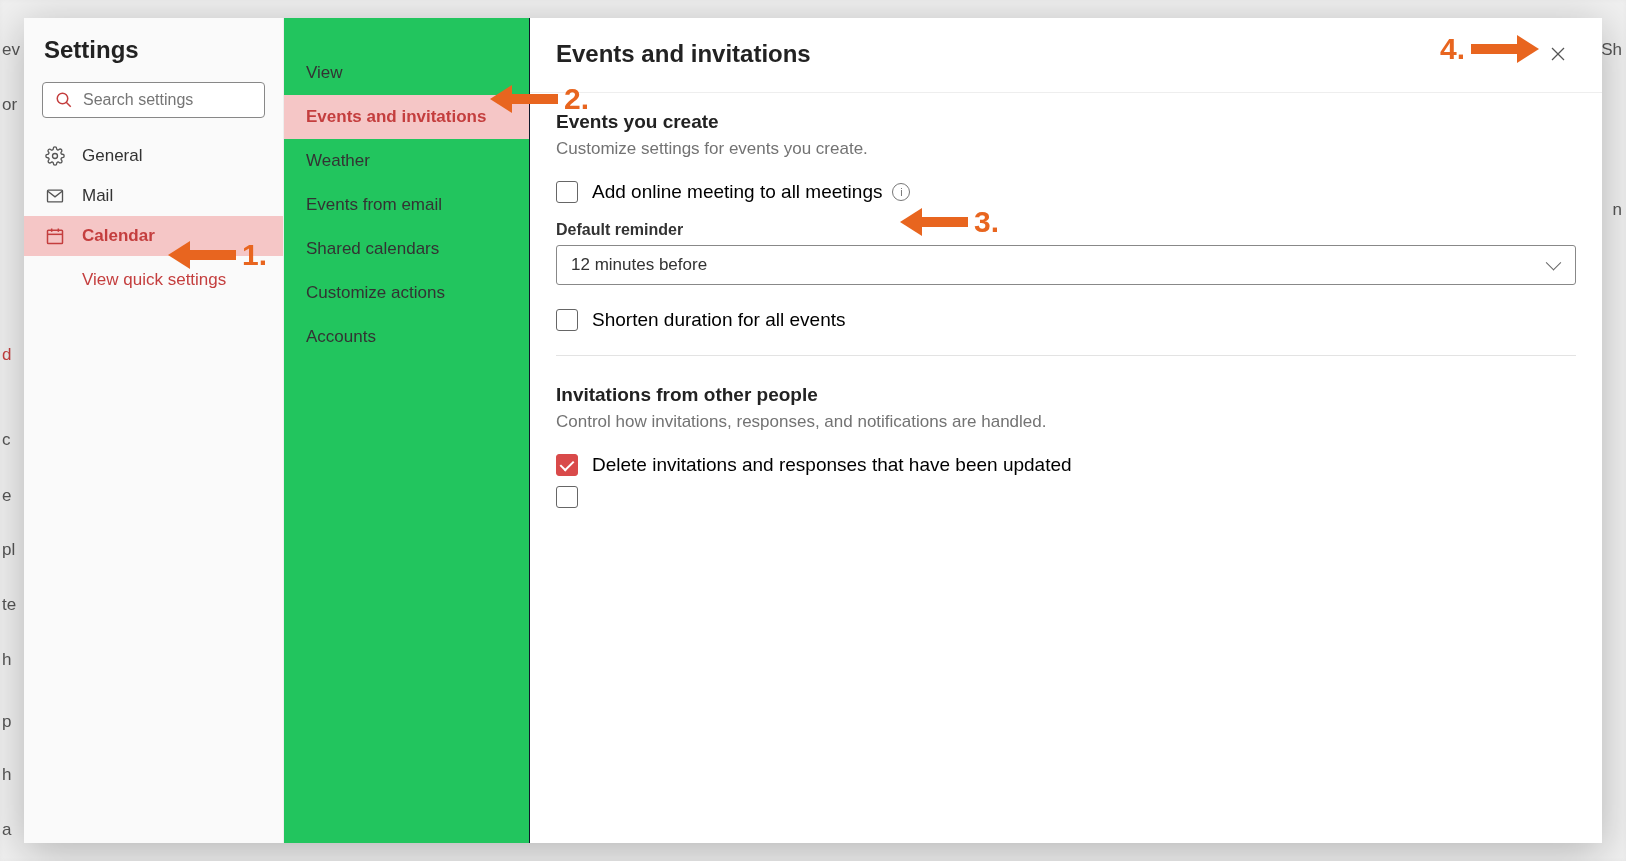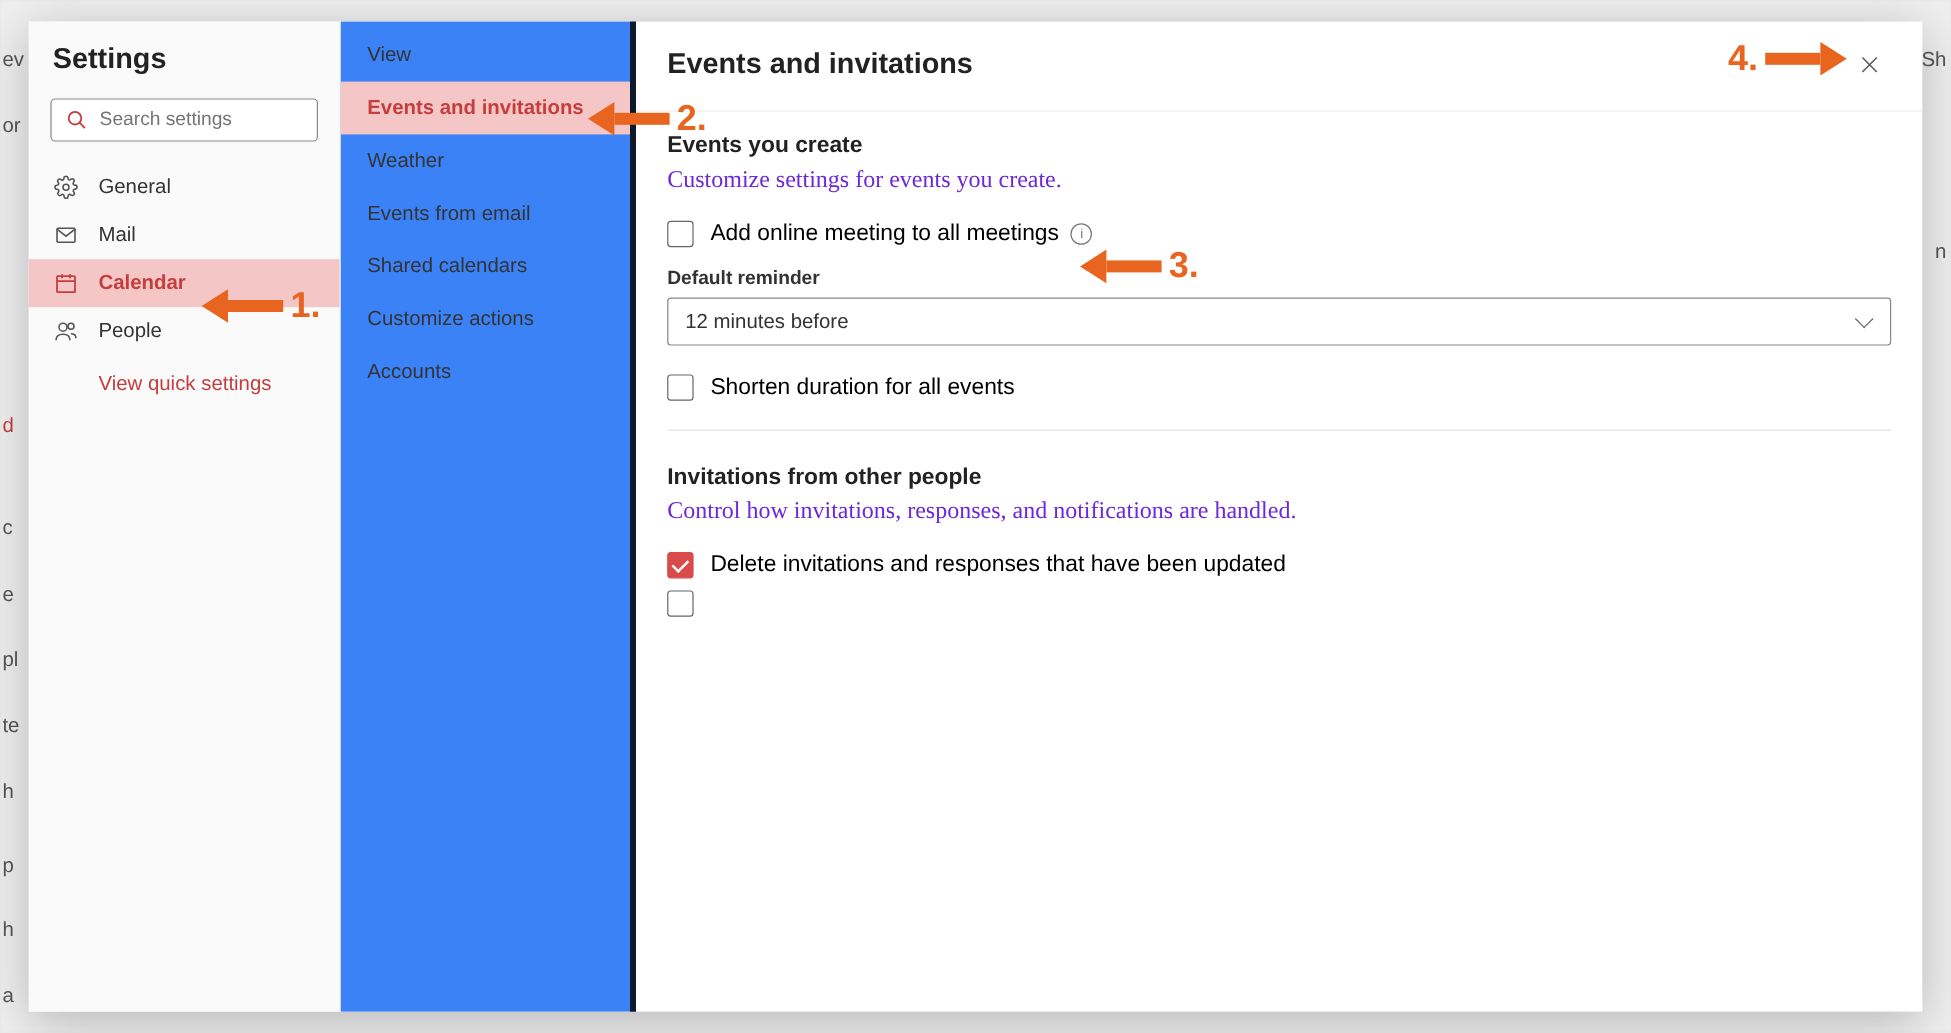--- a/index.html
+++ b/index.html
@@ -88,23 +88,23 @@
     .quick-link {
       padding: 10px 20px 10px 58px;
       color: #c43e3e;
       font-size: 17px;
       cursor: pointer;
       margin-top: 4px;
     }
     
     .col2 {
       width: 246px;
-      background: #3b82f6;
-      border-right: 5px solid #0f172a;
-      padding-top: 6px;
+      background: #22c55e;
+      border-right: 1px solid #0f172a;
+      padding-top: 33px;
     }
     .nav2-item {
       padding: 12px 22px;
       font-size: 17px;
       color: #333;
       cursor: pointer;
     }
     .nav2-item.active {
       background: #f5c6c6;
       color: #c43e3e;
@@ -142,24 +142,23 @@
       padding: 18px 26px;
       overflow-y: auto;
     }
     .section-title {
       font-size: 19px;
       font-weight: 600;
       color: #222;
       margin-bottom: 6px;
     }
     .section-desc {
-      font-size: 20px;
-      color: #6d28d9;
+      font-size: 17px;
+      color: #737373;
       margin-bottom: 22px;
-      font-family: Liberation Serif, serif;
     }
     .checkbox-row {
       display: flex;
       align-items: center;
       margin-bottom: 18px;
     }
     .checkbox {
       width: 22px;
       height: 22px;
       border: 1.5px solid #666;
@@ -333,31 +332,20 @@
         <svg width="20" height="20" viewBox="0 0 24 24" fill="none" stroke="#c43e3e" stroke-width="1.8">
             <rect x="3" y="5" width="18" height="16" rx="1"></rect>
             <line x1="3" y1="10" x2="21" y2="10"></line>
             <line x1="8" y1="3" x2="8" y2="7"></line>
             <line x1="16" y1="3" x2="16" y2="7"></line>
           </svg>
       </span>
       <span>Calendar</span>
     </div>
 
-    <div class="nav1-item">
-      <span class="icon">
-        <svg width="20" height="20" viewBox="0 0 24 24" fill="none" stroke="#555" stroke-width="1.6">
-            <circle cx="9" cy="8" r="4"></circle>
-            <path d="M2 21c0-4 3-6 7-6s7 2 7 6"></path>
-            <circle cx="17" cy="7" r="3"></circle>
-            <path d="M22 19c0-3-2-4.5-5-4.5"></path>
-          </svg>
-      </span>
-      <span>People</span>
-    </div>
 
     <div class="quick-link">View quick settings</div>
   </div>
 
   <div class="col2">
     <div class="nav2-item">View</div>
     <div class="nav2-item active">Events and invitations</div>
     <div class="nav2-item">Weather</div>
     <div class="nav2-item">Events from email</div>
     <div class="nav2-item">Shared calendars</div>

